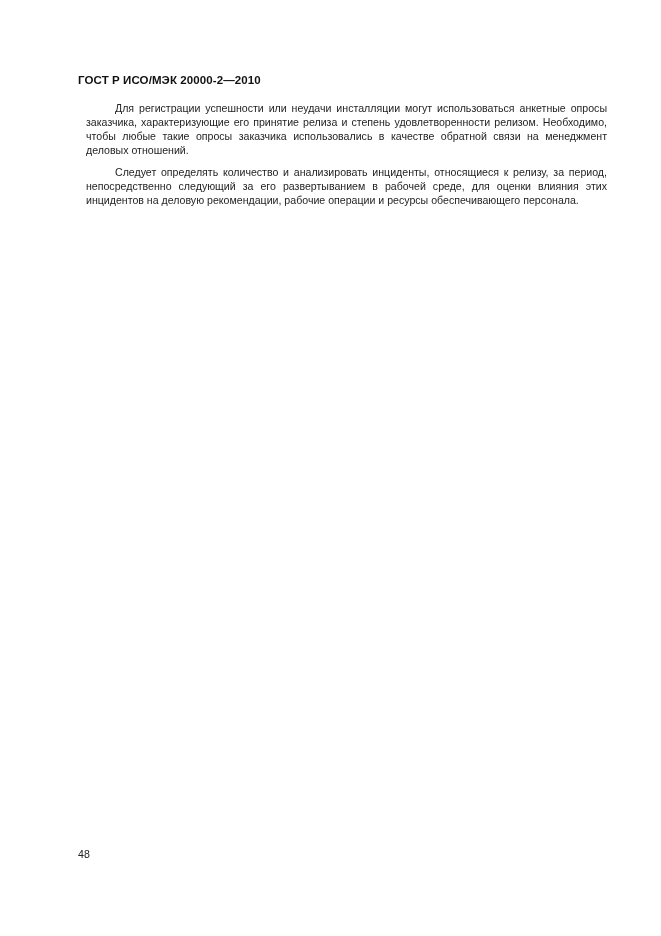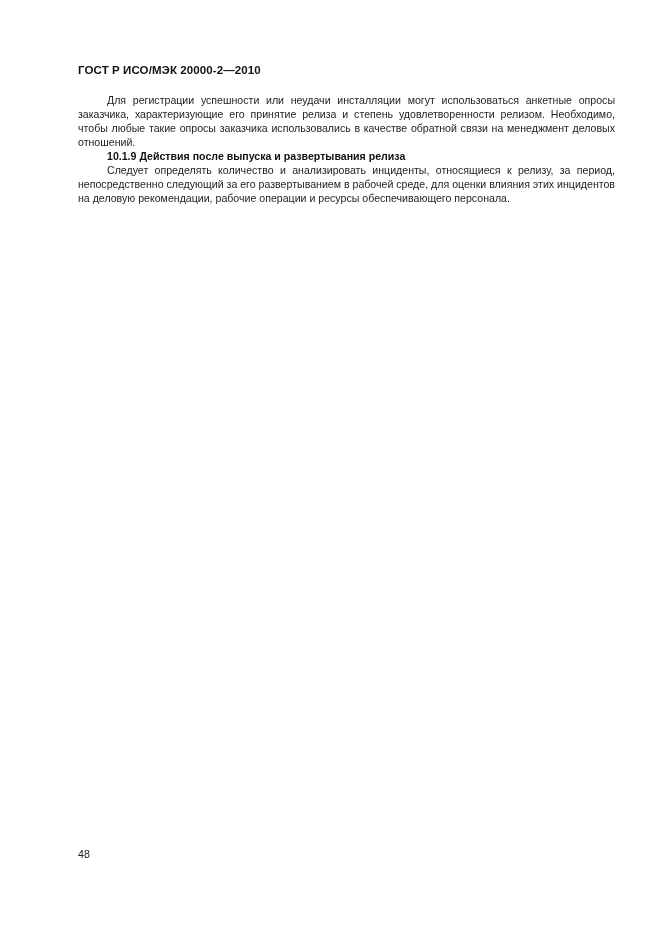--- a/index.html
+++ b/index.html
@@ -17,37 +17,37 @@
     }
     .page {
       position: absolute;
       left: 0; top: 0;
       width: 661px; height: 936px;
       background: #ffffff;
     }
     .doc-header {
       position: absolute;
       left: 78px;
-      top: 64px;
+      top: 74px;
       font-size: 11.5px;
       font-weight: bold;
       letter-spacing: 0.1px;
       color: #111;
       white-space: nowrap;
     }
     .body-text {
       position: absolute;
       left: 78px;
       top: 93px;
       width: 537px;
       font-size: 10.6px;
       line-height: 14px;
     }
     .body-text p {
-      margin: 0;
+      margin: 8px;
       text-indent: 29px;
       text-align: justify;
       text-align-last: left;
     }
     .body-text p.section-heading {
       font-weight: bold;
       color: #111;
     }
     .page-number {
       position: absolute;
@@ -58,18 +58,17 @@
     }
   </style>
 </head>
 <body>
 
 <div class="page">
   <div class="doc-header">ГОСТ Р ИСО/МЭК 20000-2—2010</div>
 
   <div class="body-text">
     <p>Для регистрации успешности или неудачи инсталляции могут использоваться анкетные опросы заказчика, характеризующие его принятие релиза и степень удовлетворенности релизом. Необходимо, чтобы любые такие опросы заказчика использовались в качестве обратной связи на менеджмент деловых отношений.</p>
-    <p class="section-heading">10.1.9  Действия после выпуска и развертывания релиза</p>
     <p>Следует определять количество и анализировать инциденты, относящиеся к релизу, за период, непосредственно следующий за его развертыванием в рабочей среде, для оценки влияния этих инцидентов на деловую рекомендации, рабочие операции и ресурсы обеспечивающего персонала.</p>
   </div>
 
   <div class="page-number">48</div>
 </div>
 
 </body></html>

